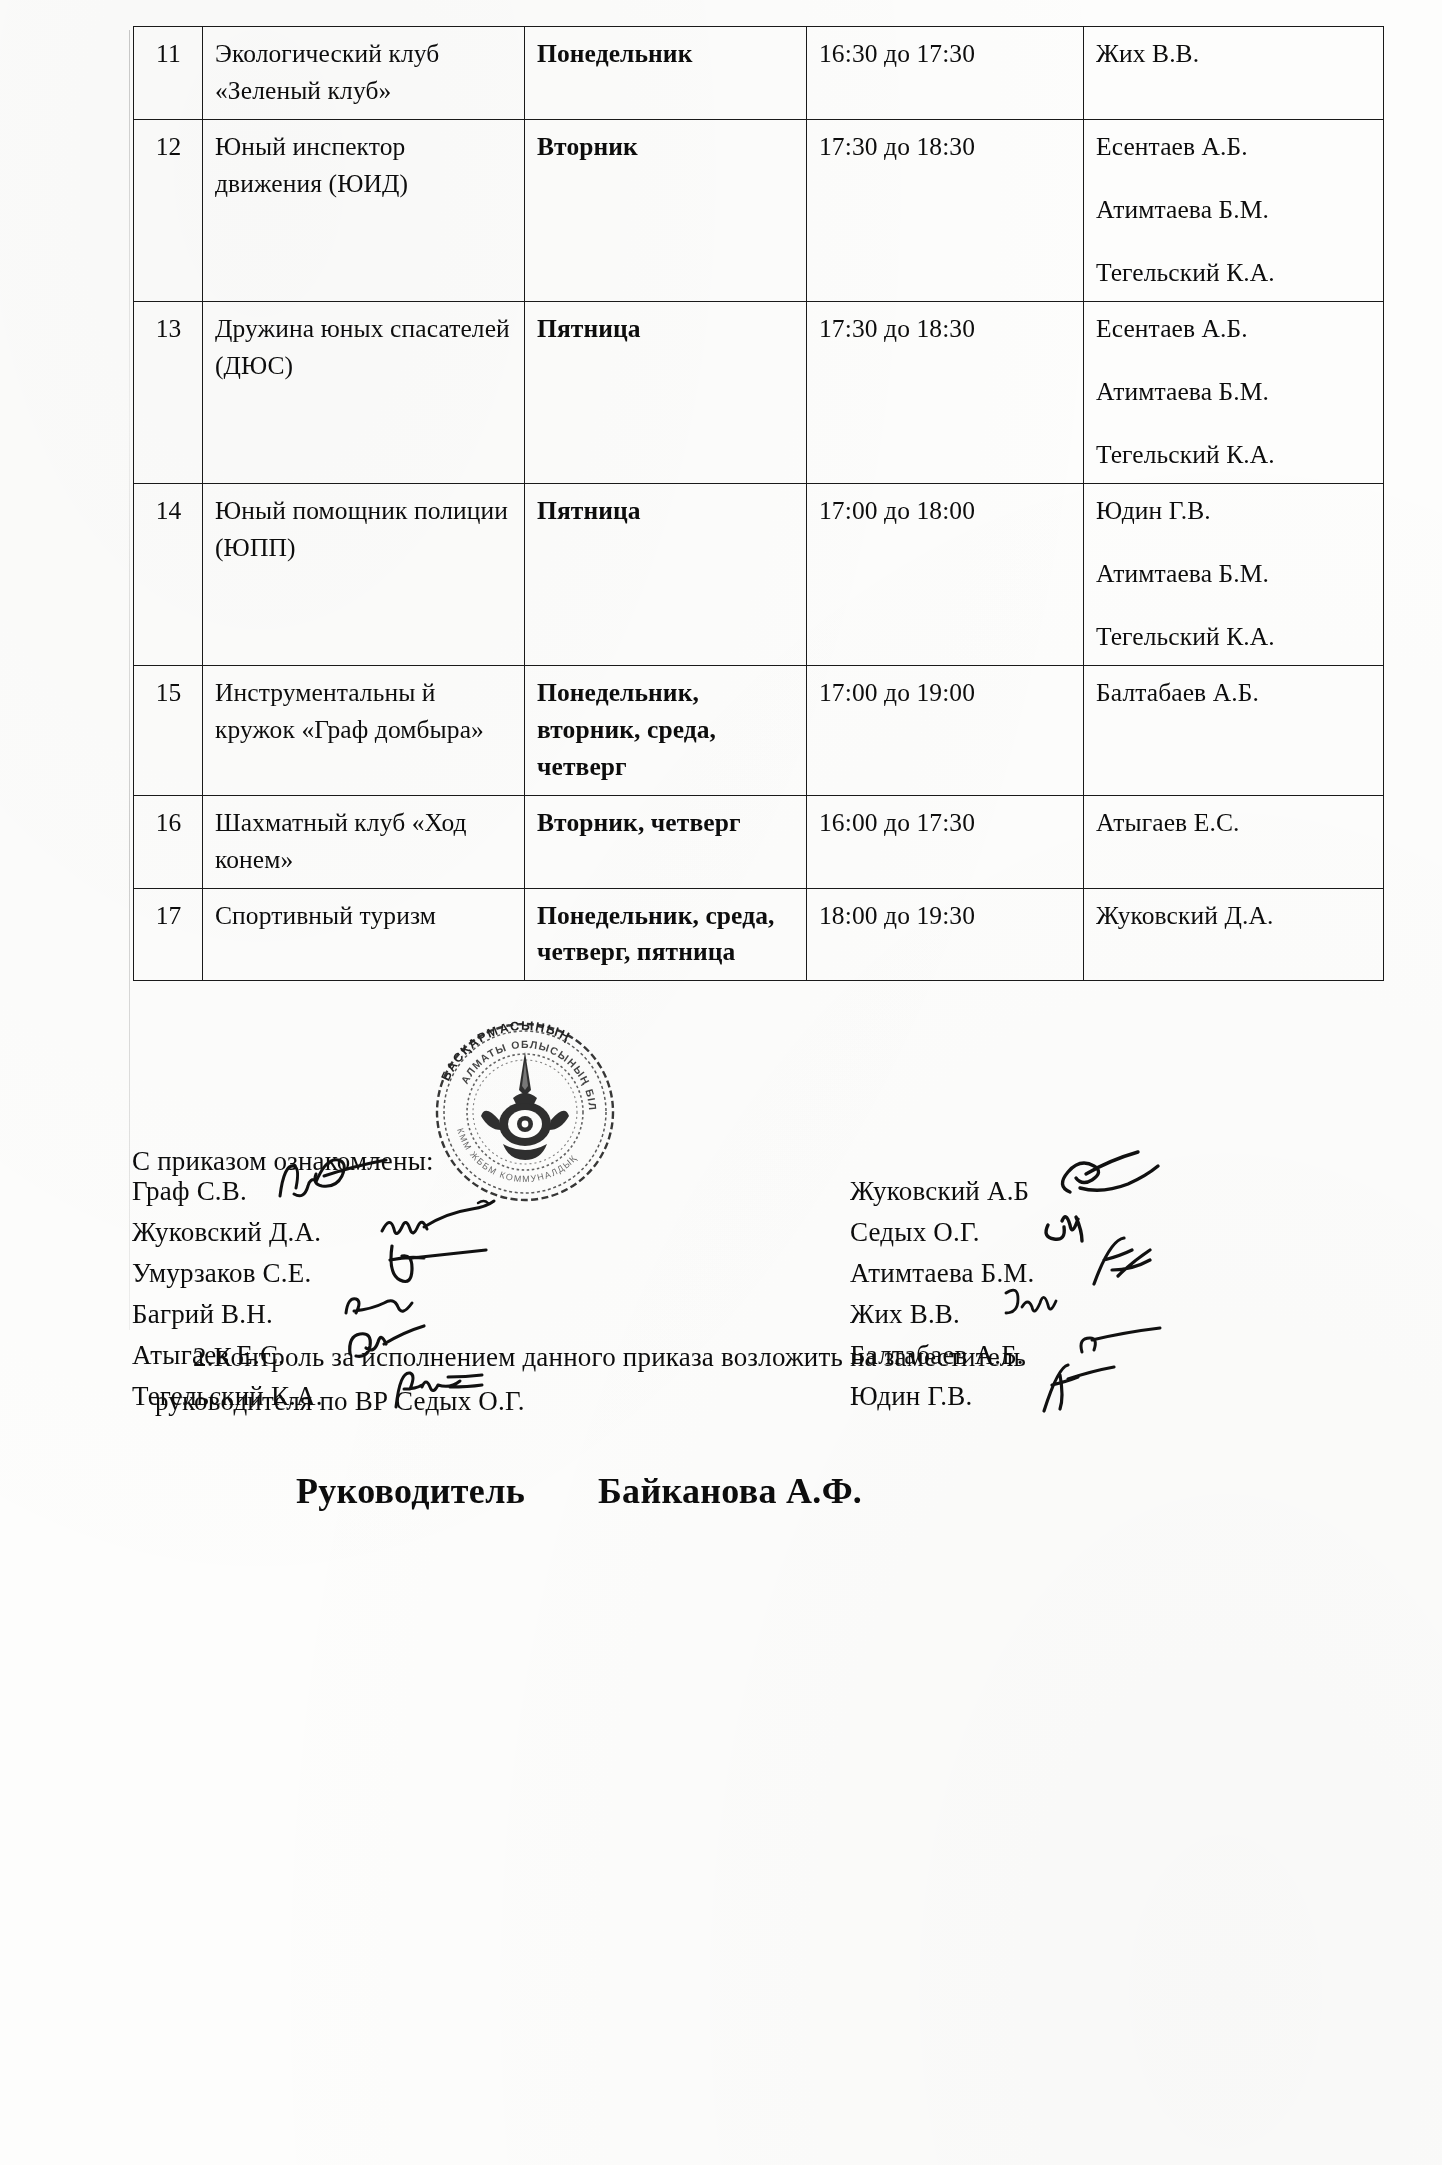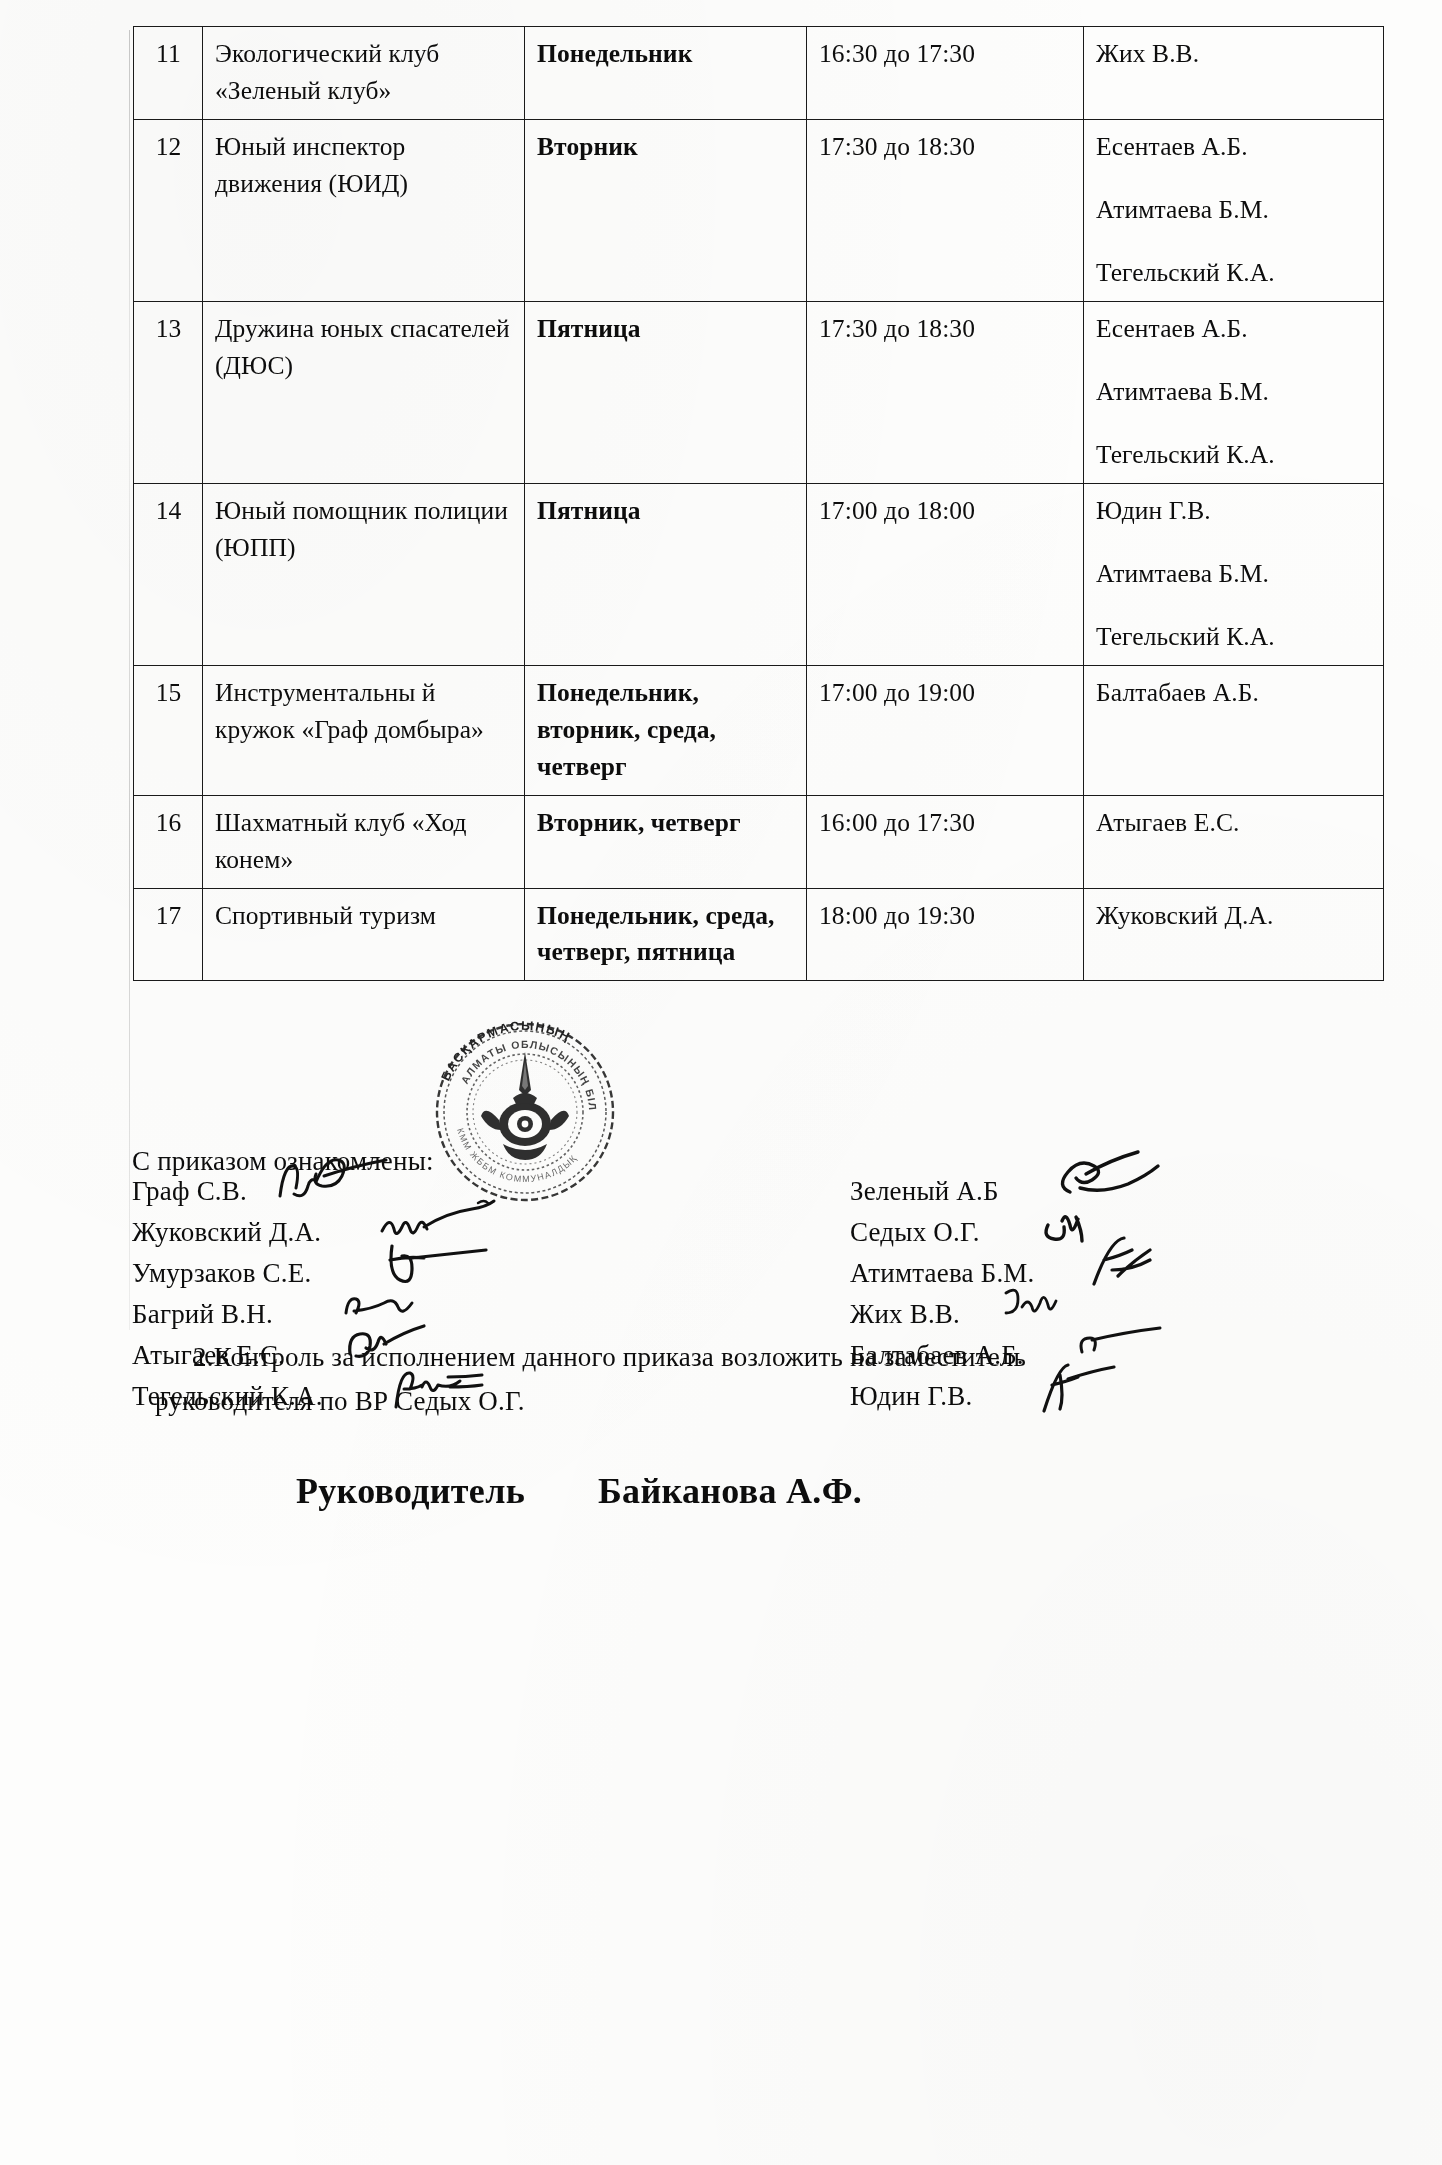--- a/index.html
+++ b/index.html
@@ -307,21 +307,21 @@
       <svg class="scrawl" style="left:258px;top:-22px;width:200px;height:54px;" viewBox="0 0 200 54">
         <path d="M6 46 q4 -36 14 -34 q6 2 0 16 M14 28 q12 0 18 -4 M32 26 q4 -10 8 0 q3 8 8 -2 M48 24 q12 4 22 -4 M58 16 q18 0 34 -2 M60 26 q18 0 32 -2" fill="none" stroke="#111" stroke-width="3" stroke-linecap="round"></path>
       </svg>
     </div>
 
   </div>
 
   <div class="sig-col right">
 
     <div class="sig-row">
-      <span class="nm">Зеленый А.Б</span>
+      <span class="nm">Жуковский А.Б</span>
       <svg class="scrawl" style="left:200px;top:-30px;width:220px;height:64px;" viewBox="0 0 220 64">
         <path d="M20 44 q-14 -6 -2 -20 q12 -14 26 -6 q10 6 -2 14 q-10 6 -16 -2 M36 26 q24 -14 52 -22 M30 40 q22 6 48 -4 q18 -8 30 -18" fill="none" stroke="#111" stroke-width="3.4" stroke-linecap="round"></path>
       </svg>
     </div>
 
     <div class="sig-row">
       <span class="nm">Седых О.Г.</span>
       <svg class="scrawl" style="left:188px;top:-20px;width:180px;height:52px;" viewBox="0 0 180 52">
         <path d="M10 26 q-6 12 6 14 q12 2 10 -12 M24 22 q4 -10 8 4 q2 12 8 -6 M38 18 q6 14 6 24" fill="none" stroke="#111" stroke-width="3.4" stroke-linecap="round"></path>
       </svg>

